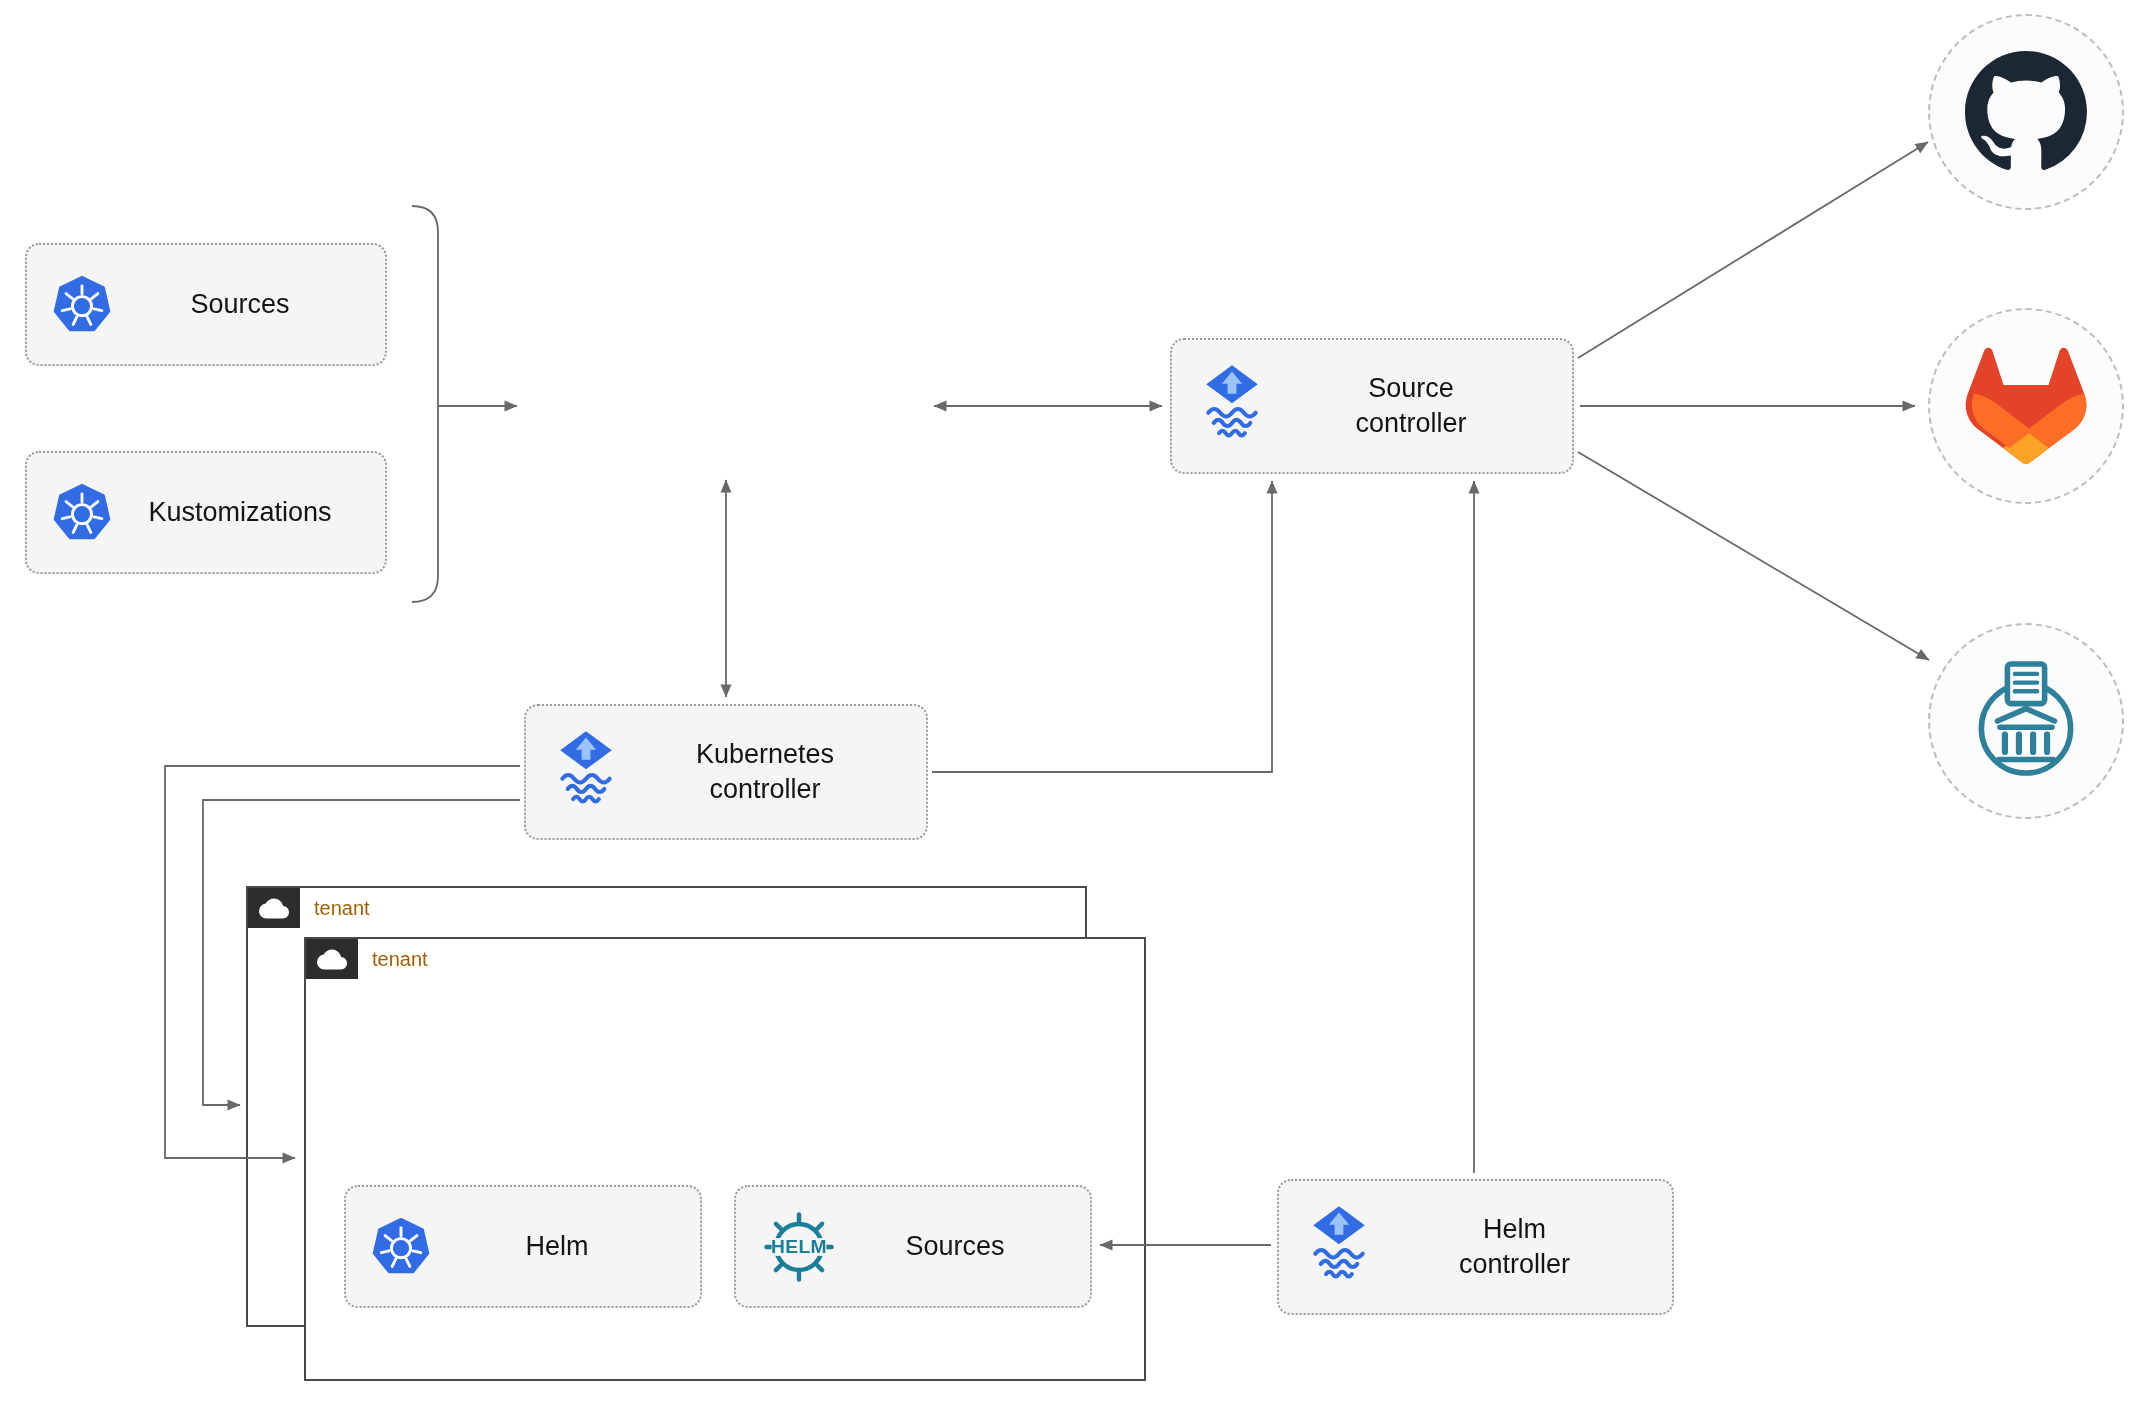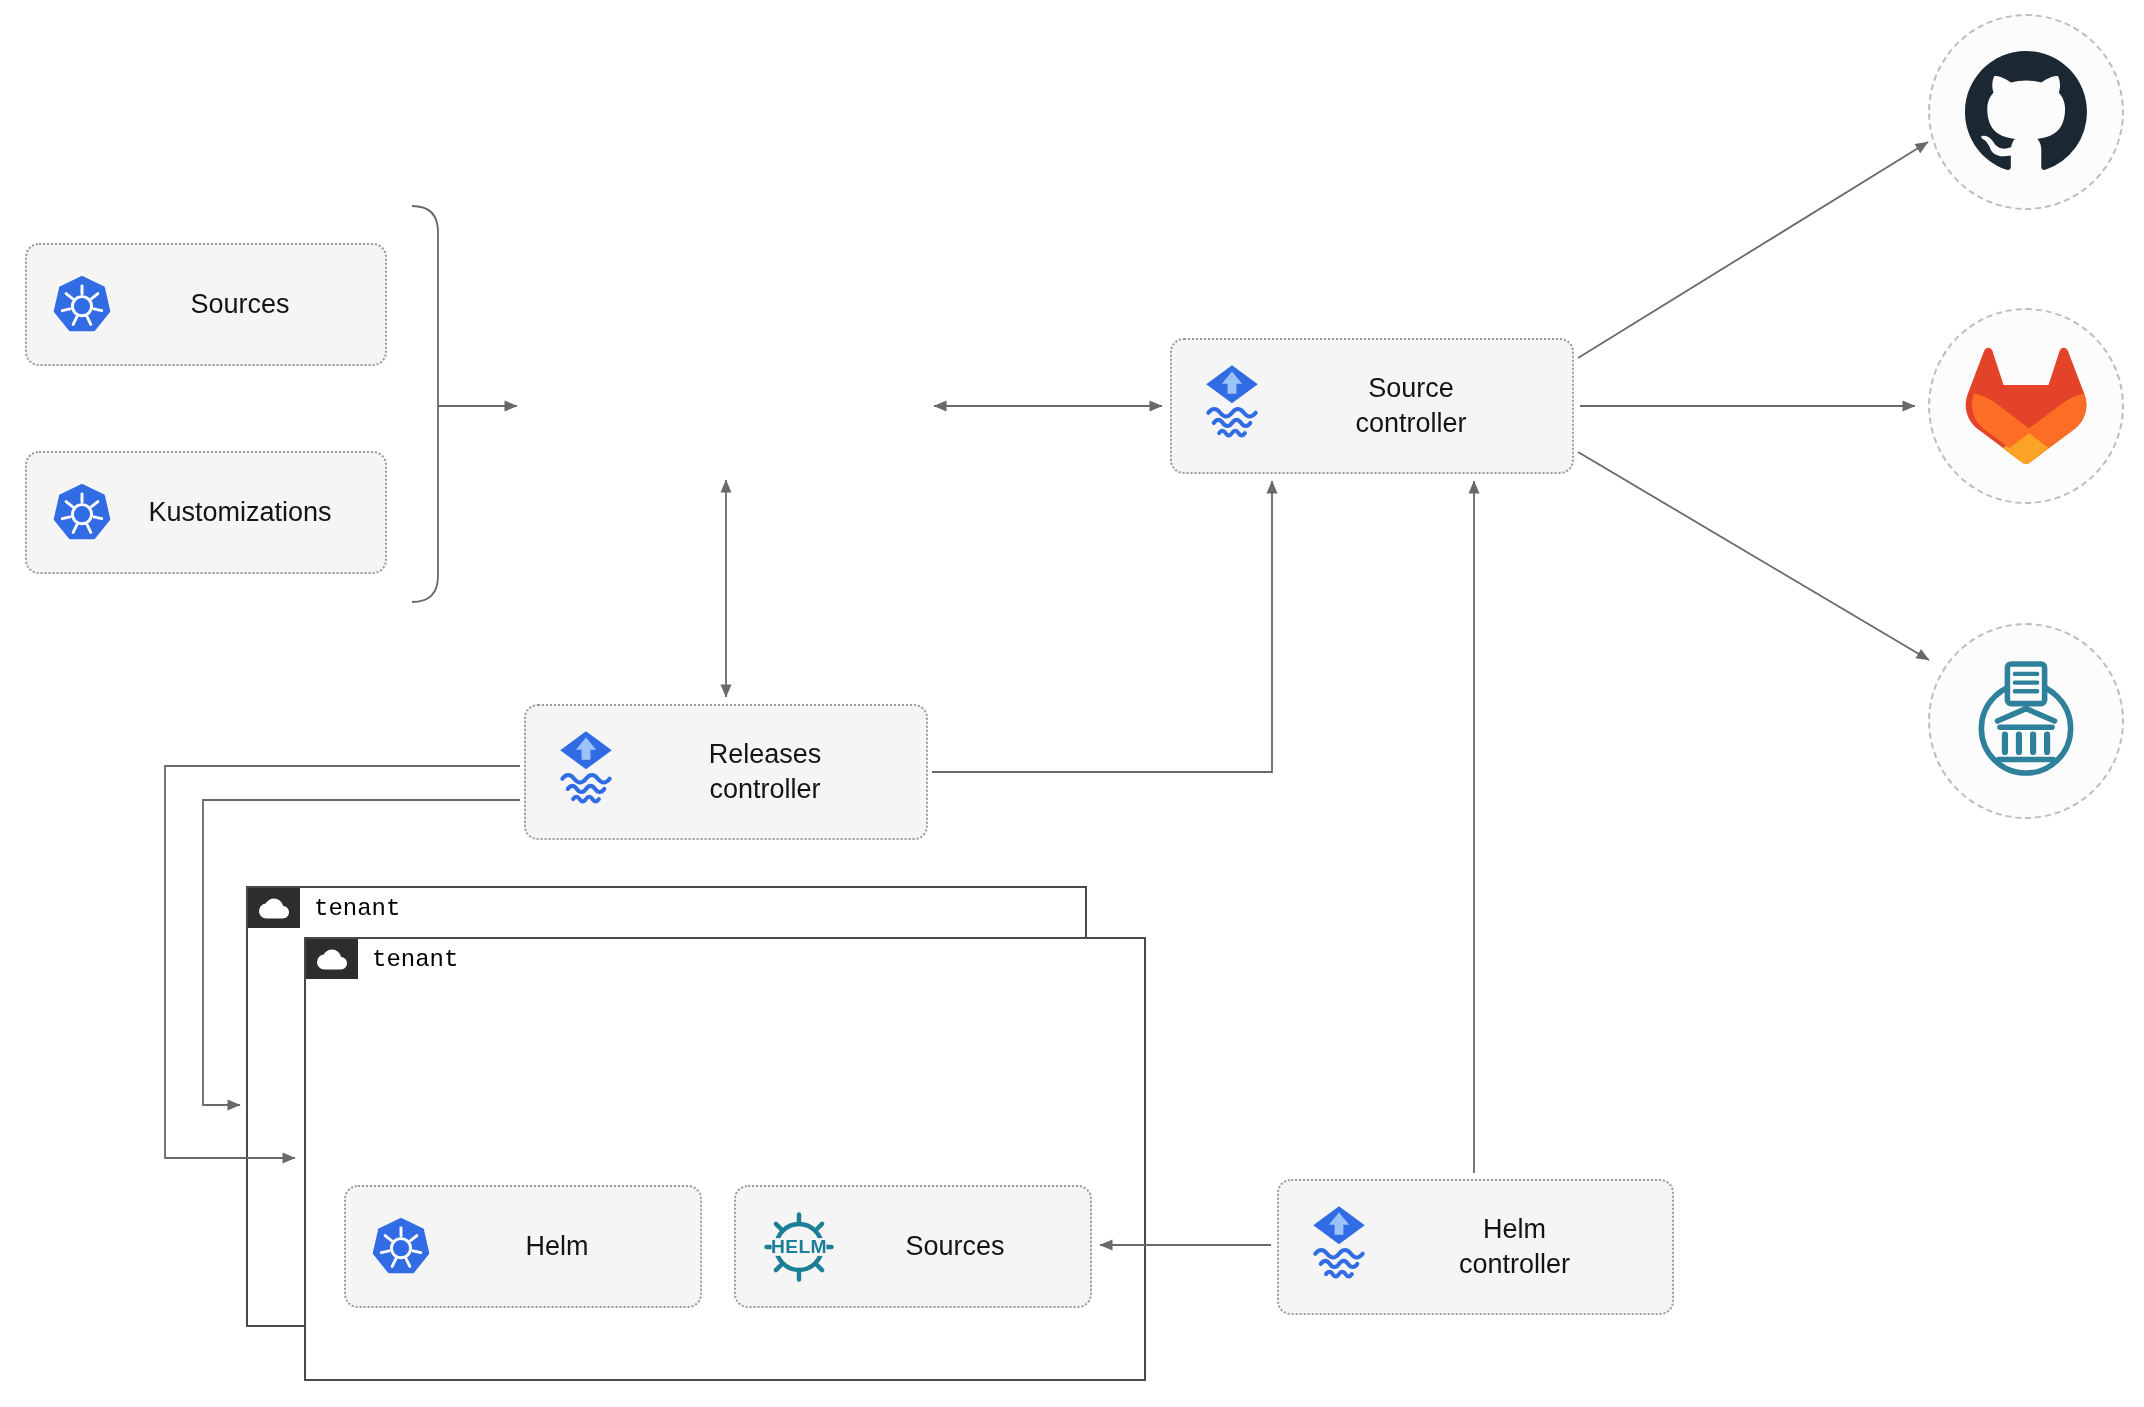--- a/index.html
+++ b/index.html
@@ -20,21 +20,21 @@
   .tenant {
     position:absolute; background:#ffffff;
     border:2px solid #4a4a4a; box-sizing:border-box;
   }
   .tenant-tab {
     position:absolute; top:0; left:0; width:52px; height:40px;
     background:#2d2d2d; display:flex; align-items:center; justify-content:center;
   }
   .tenant-label {
     position:absolute; top:0; left:66px; height:40px;
-    display:flex; align-items:center; font-size:24px; color:#000000;font-family:Liberation Mono, monospace;
+    display:flex; align-items:center; font-size:20px; color:#a16207;
   }
   .endpoint {
     position:absolute; width:196px; height:196px; border-radius:50%;
     border:2px dashed #bdbdbd; background:#fcfcfc; box-sizing:border-box;
     display:flex; align-items:center; justify-content:center;
   }
   .edges { position:absolute; left:0; top:0; pointer-events:none; }
 </style>
 </head>
 <body>
@@ -178,21 +178,21 @@
     <span class="label">Source
 controller</span>
   </div>
 
   <div class="node" style="left:524px; top:704px; width:404px; height:136px">
     <span class="icon">
       <svg width="68" height="84">
           <use href="#sym-flux"></use>
         </svg>
     </span>
-    <span class="label">Releases
+    <span class="label">Kubernetes
 controller</span>
   </div>
 
   <div class="node" style="left:1277px; top:1179px; width:397px; height:136px">
     <span class="icon">
       <svg width="68" height="84">
           <use href="#sym-flux"></use>
         </svg>
     </span>
     <span class="label">Helm

